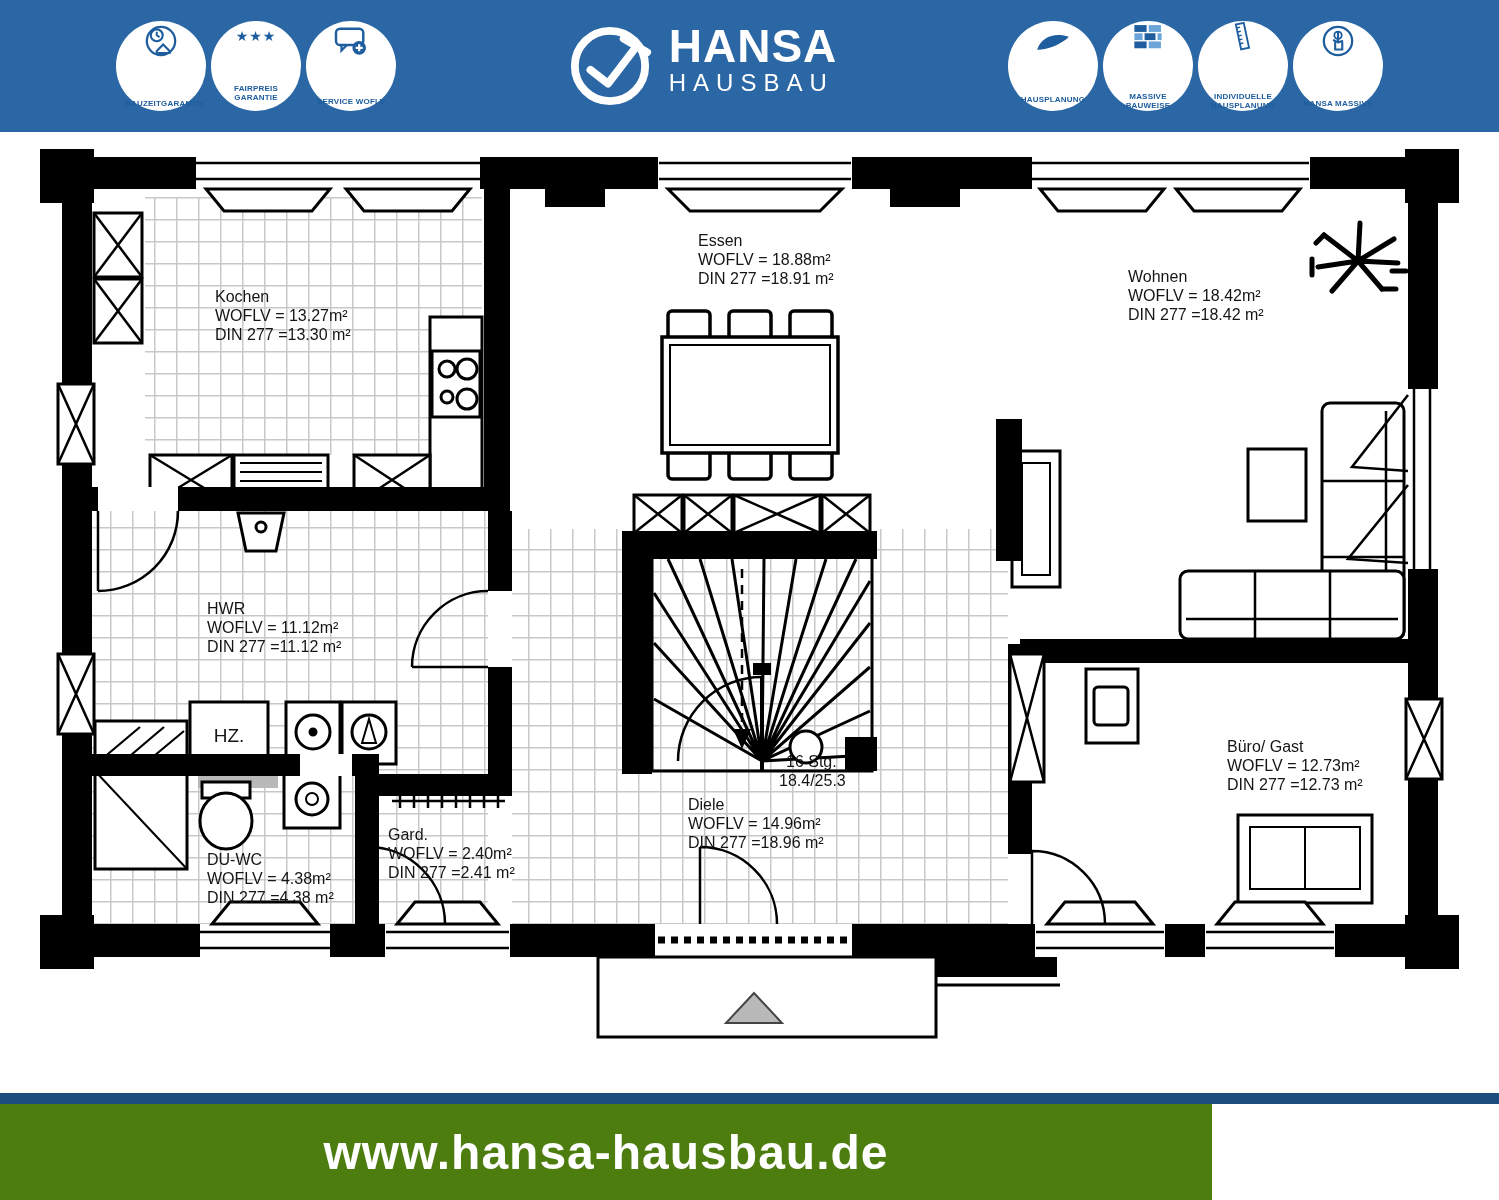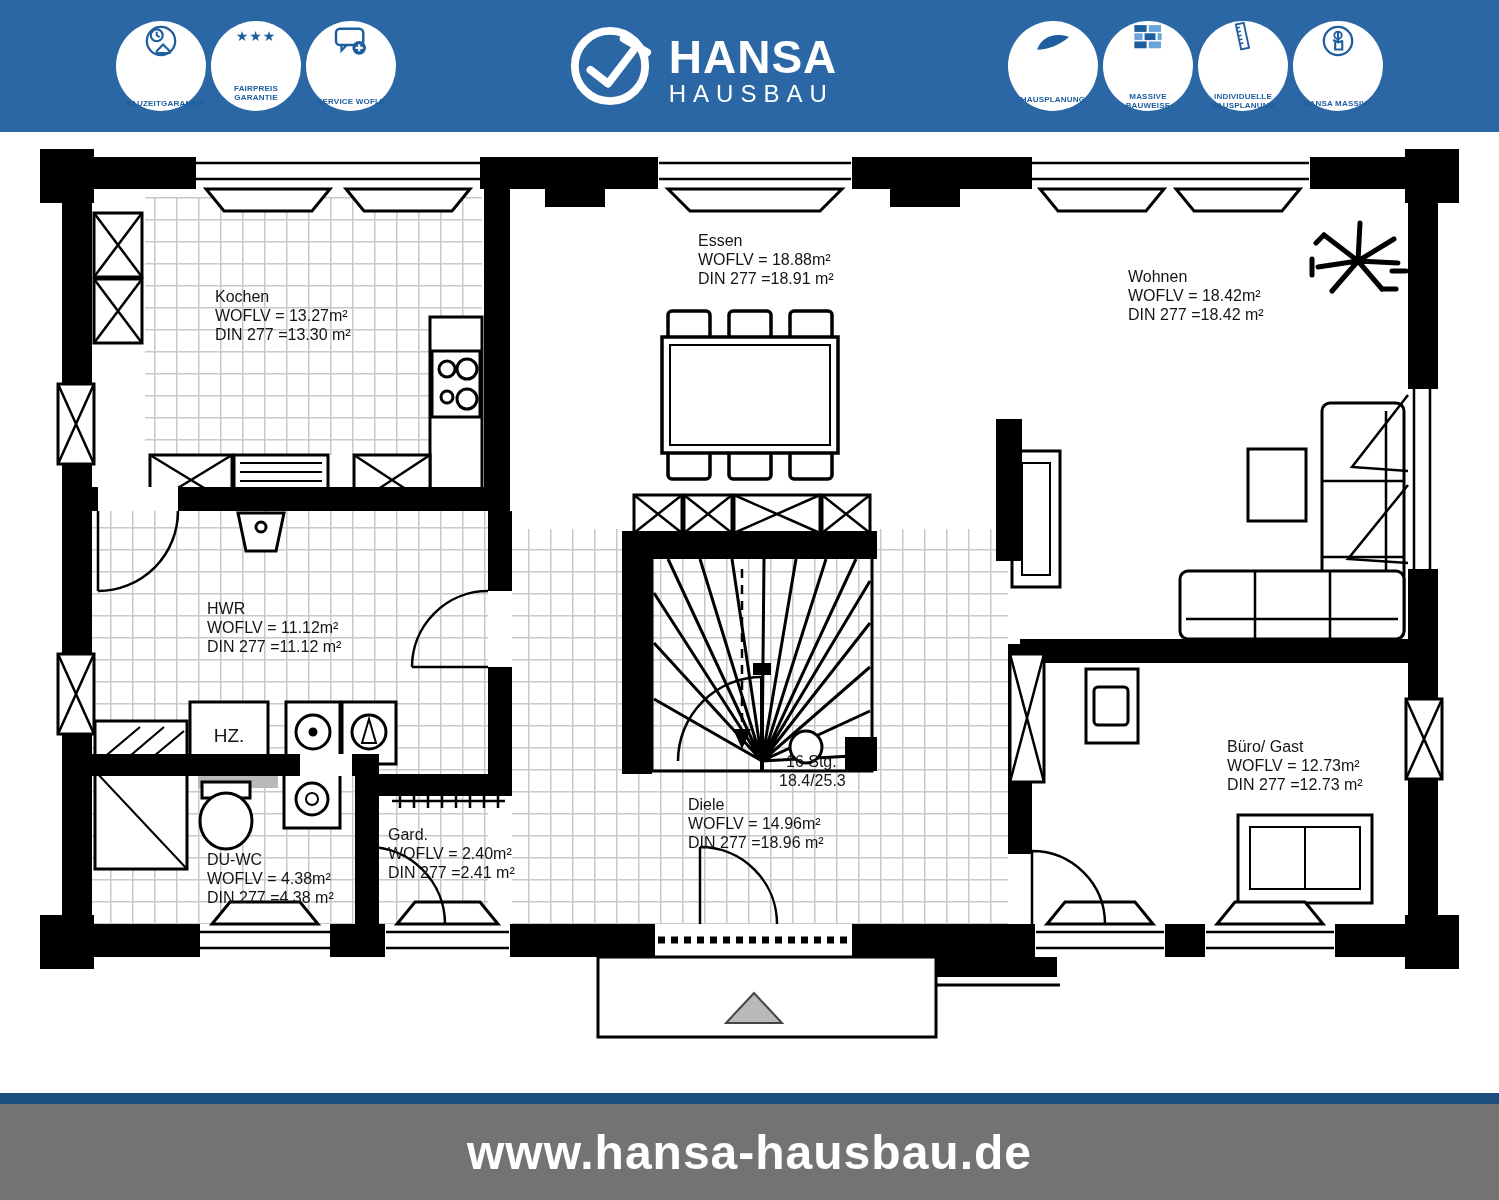--- a/index.html
+++ b/index.html
@@ -13,27 +13,27 @@
     padding:0 116px;box-sizing:border-box;
   }
   .badges{display:flex;gap:5px;}
   .badge{
     width:90px;height:90px;border-radius:50%;background:#fff;color:#1e5d9e;
     display:flex;flex-direction:column;align-items:center;justify-content:center;
     text-align:center;gap:2px;flex:0 0 auto;
   }
   .blabel{font-size:8px;font-weight:bold;line-height:1.12;max-width:72px;letter-spacing:.2px;margin-top:40px;}
   .bstars{font-size:14px;line-height:1;letter-spacing:1px;}
-  .logo{display:flex;align-items:flex-end;gap:16px;color:#fff;}
+  .logo{display:flex;align-items:flex-start;gap:16px;color:#fff;}
   .logo-text .l1{font-size:46px;font-weight:800;letter-spacing:1px;line-height:1;}
   .logo-text .l2{font-size:24px;font-weight:300;letter-spacing:7px;line-height:1.2;}
   .plan{position:absolute;top:132px;left:0;width:1499px;height:961px;}
   .footer-strip{position:absolute;top:1093px;left:0;width:1499px;height:11px;background:#1b4e7f;}
   .footer{
-    position:absolute;top:1104px;left:0;width:1499px;height:96px;background:#737373;
+    position:absolute;top:1104px;left:0;width:1212px;height:96px;background:#4d7c0f;
     display:flex;align-items:center;justify-content:center;
   }
   .footer .url{color:#fff;font-size:48px;font-weight:600;letter-spacing:1px;}
   svg text{font-family:"Liberation Sans",sans-serif;}
 </style>
 </head>
 <body>
 
 <div class="header">
   <div class="badges">

